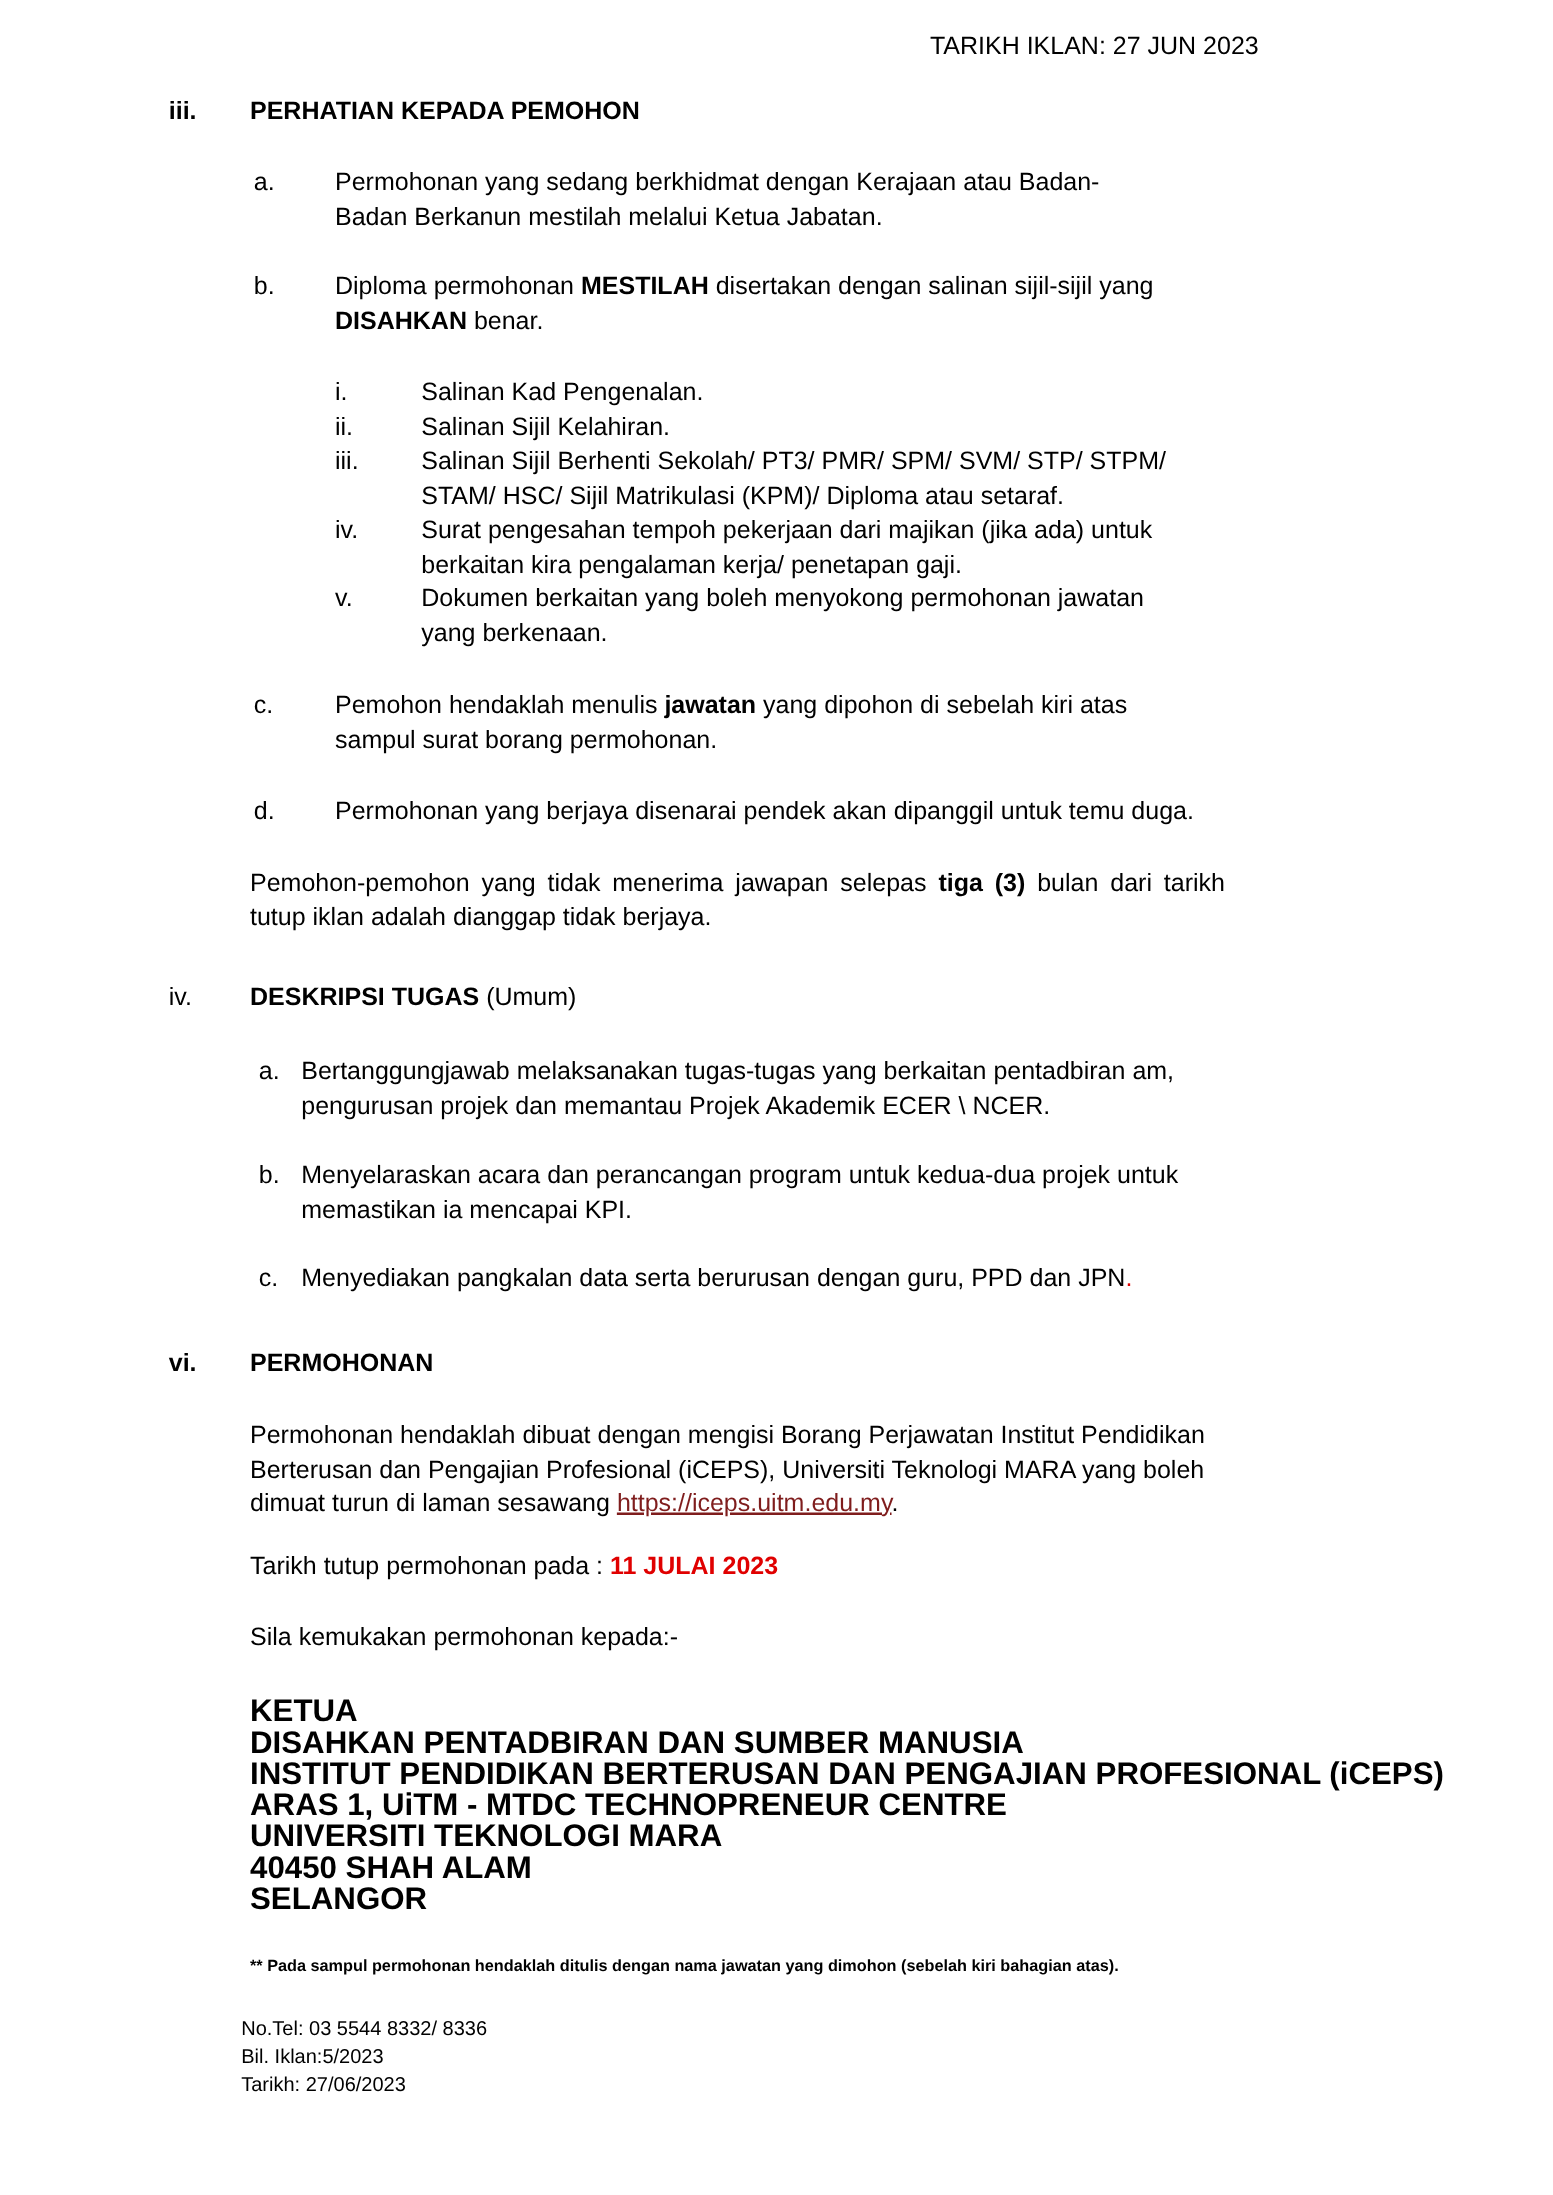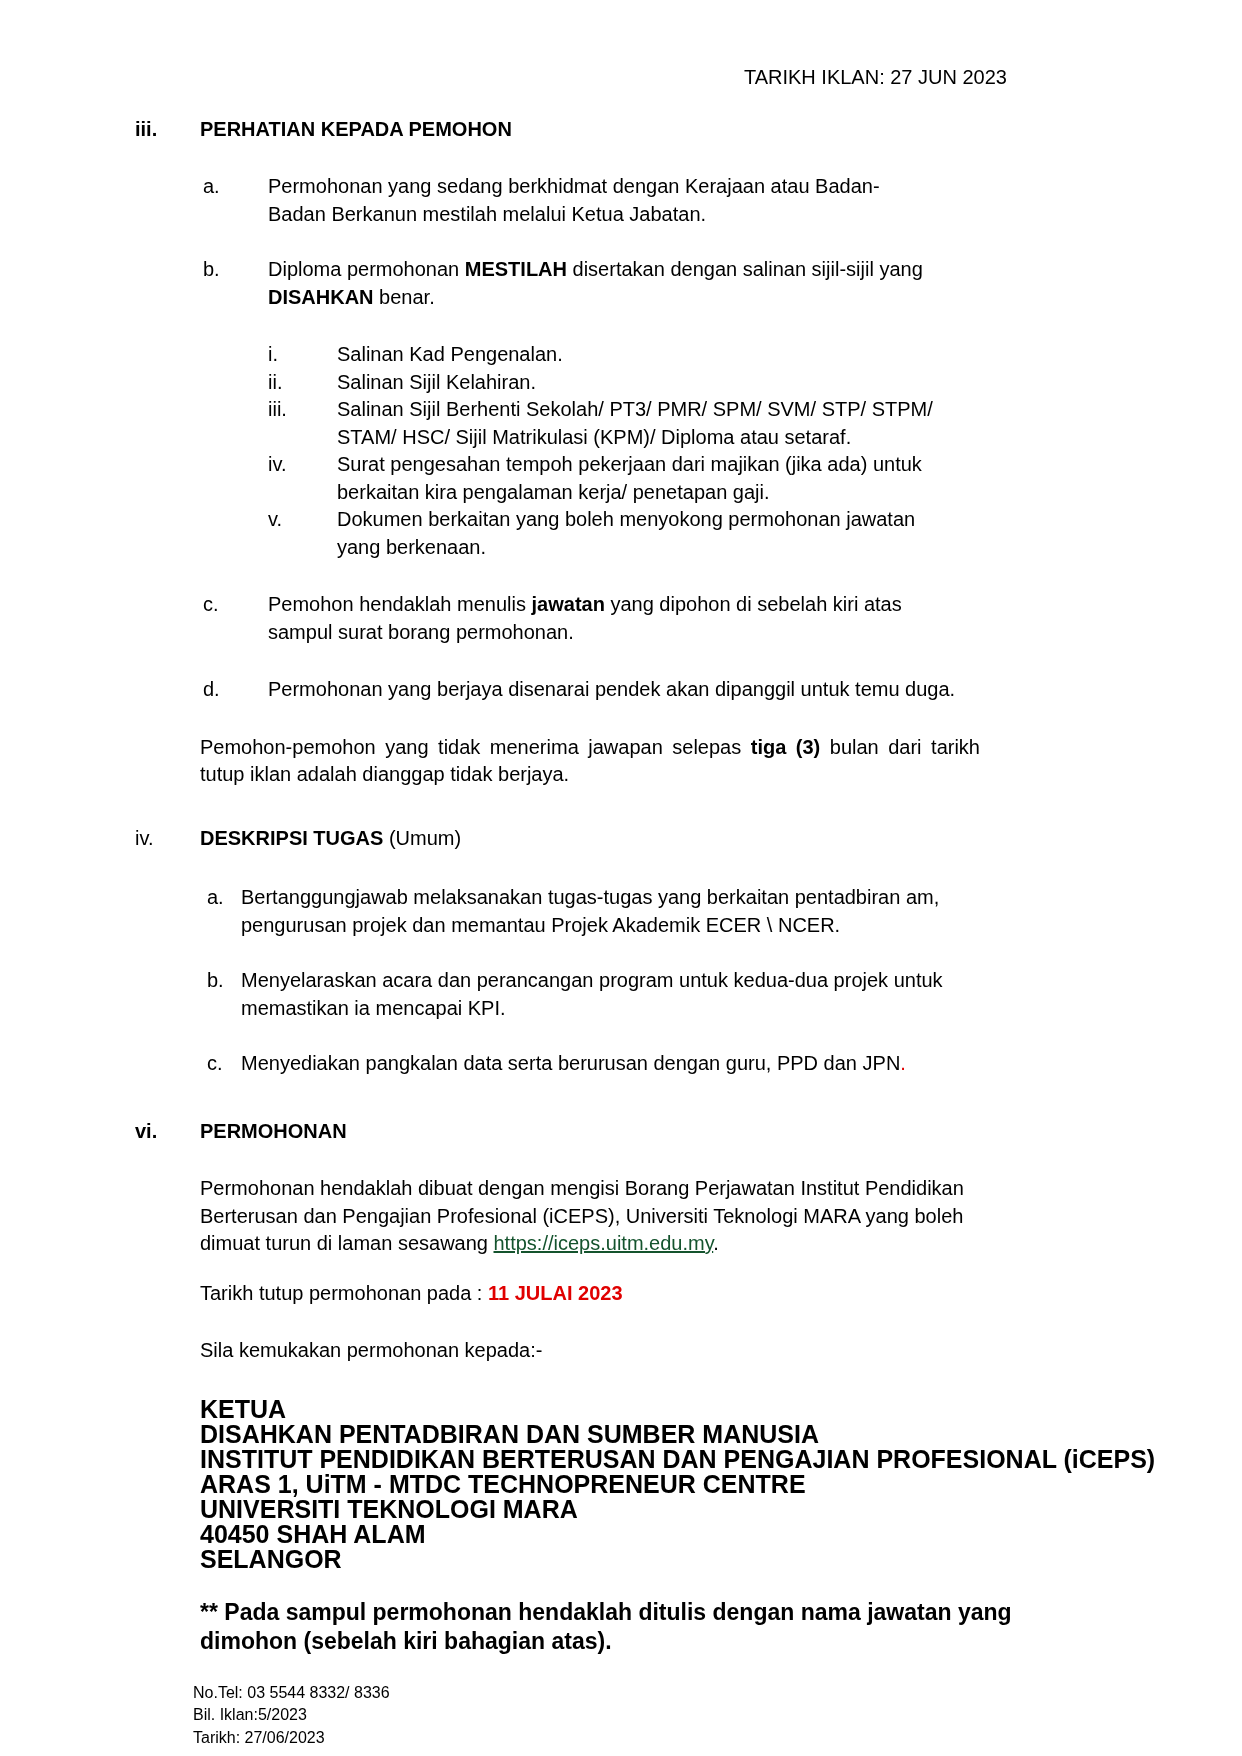--- a/index.html
+++ b/index.html
@@ -5,21 +5,21 @@
   html,body { margin:0; padding:0; background:#ffffff; }
   .page {
     position:relative;
     width:1242px; height:1756px;
     background:#ffffff;
     color:#000000;
     font-family:"Liberation Sans","DejaVu Sans",sans-serif;
     font-size:20px;
     line-height:27.5px;
     box-sizing:border-box;
-    padding-top:64px;
+    padding-top:24px;
     overflow:hidden;
   }
   b, .bold { font-weight:bold; }
   .red { color:#e00000; }
   .header-date {
     text-align:right;
     padding-right:235px;
   }
   .sec-row { display:flex; margin-left:135px; }
   .secnum { width:65px; flex:none; }
@@ -44,23 +44,23 @@
   .note-para {
     margin-left:200px; margin-top:30px;
     max-width:780px;
     text-align:justify;
   }
   .item2 { display:flex; margin-left:207px; }
   .item2 .letter2 { width:34px; flex:none; }
   .para { margin-left:200px; }
   .w810 { max-width:810px; }
   .w815 { max-width:815px; }
-  .doclink { color:#14532d; text-decoration:underline; }
+  .doclink { color:#7f1d1d; text-decoration:underline; }
   .address { margin-left:200px; margin-top:32px; font-weight:bold; font-size:25px; line-height:25px; }
-  .envelope { margin-left:200px; margin-top:26px; font-weight:bold; font-size:23px; line-height:29px; }
+  .envelope { margin-left:200px; margin-top:26px; font-weight:bold; font-size:13px; line-height:29px; }
   .footer { margin-left:193px; margin-top:26px; font-size:16px; line-height:22.5px; }
 </style>
 </head>
 <body>
 
 <div class="page">
 
   <div class="header-date">TARIKH IKLAN: 27 JUN 2023</div>
 
   <div class="sec-row t-iii">

